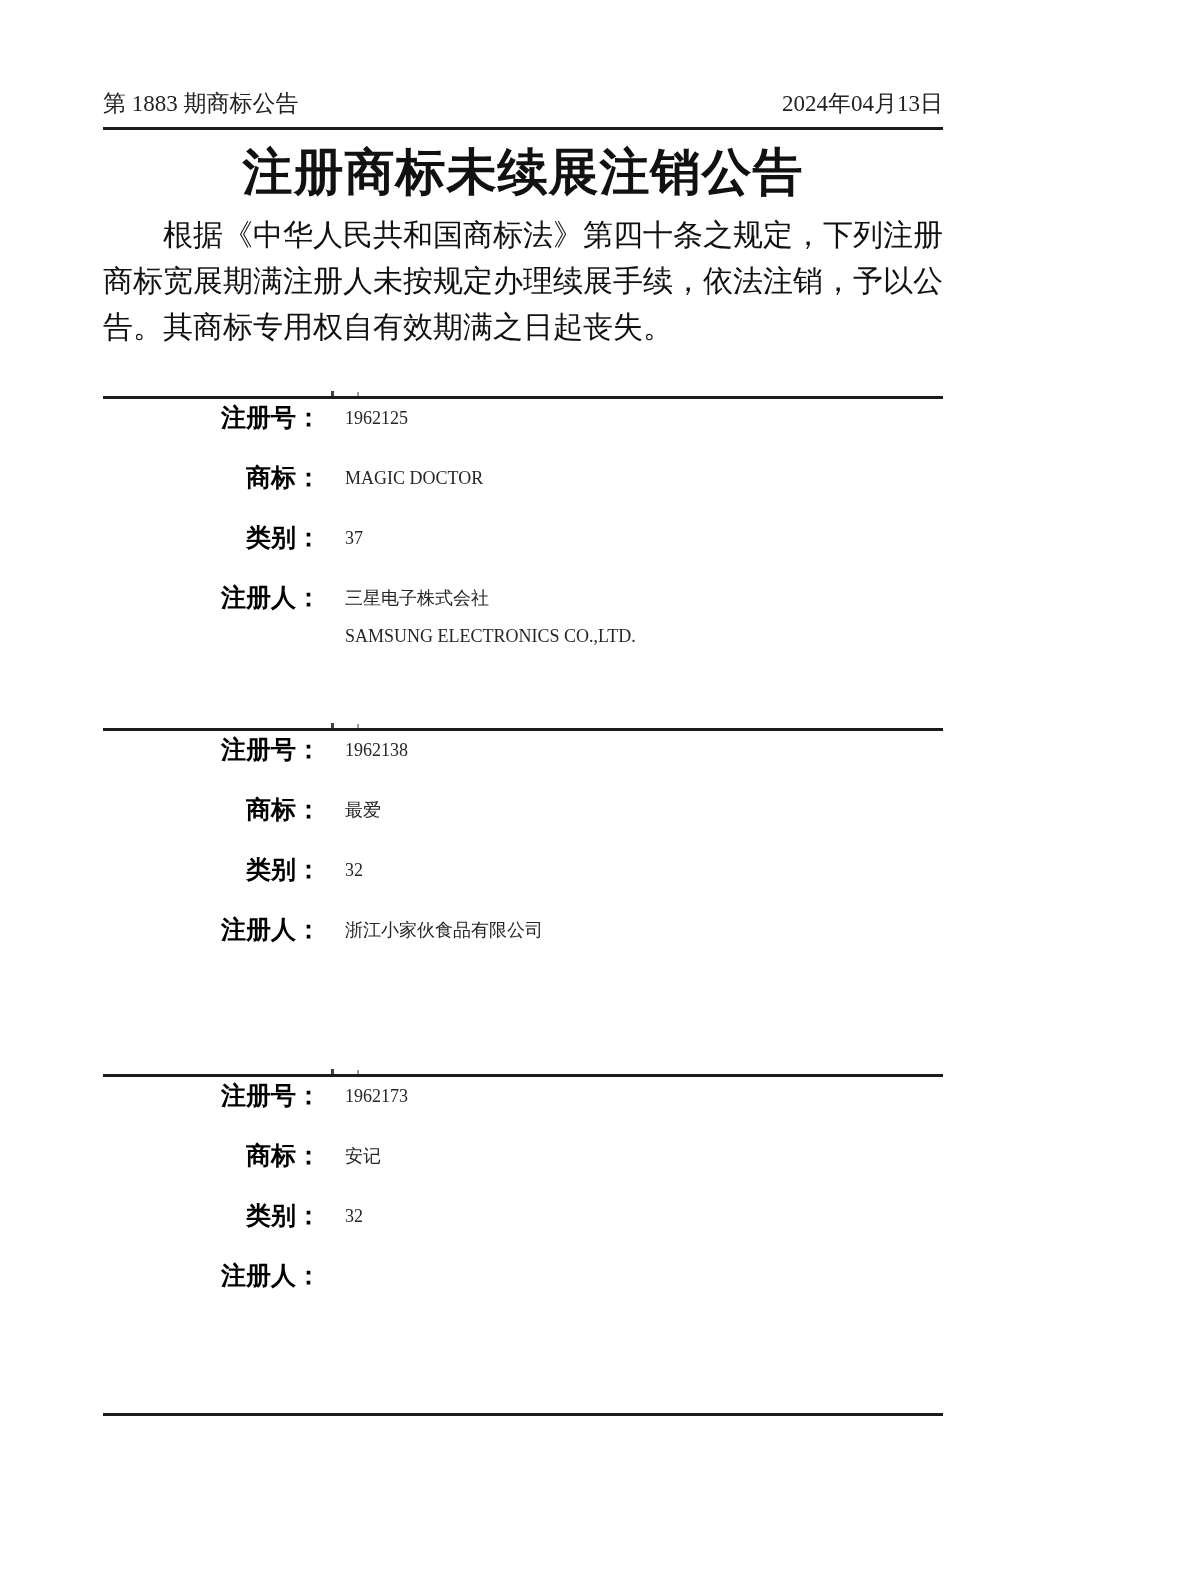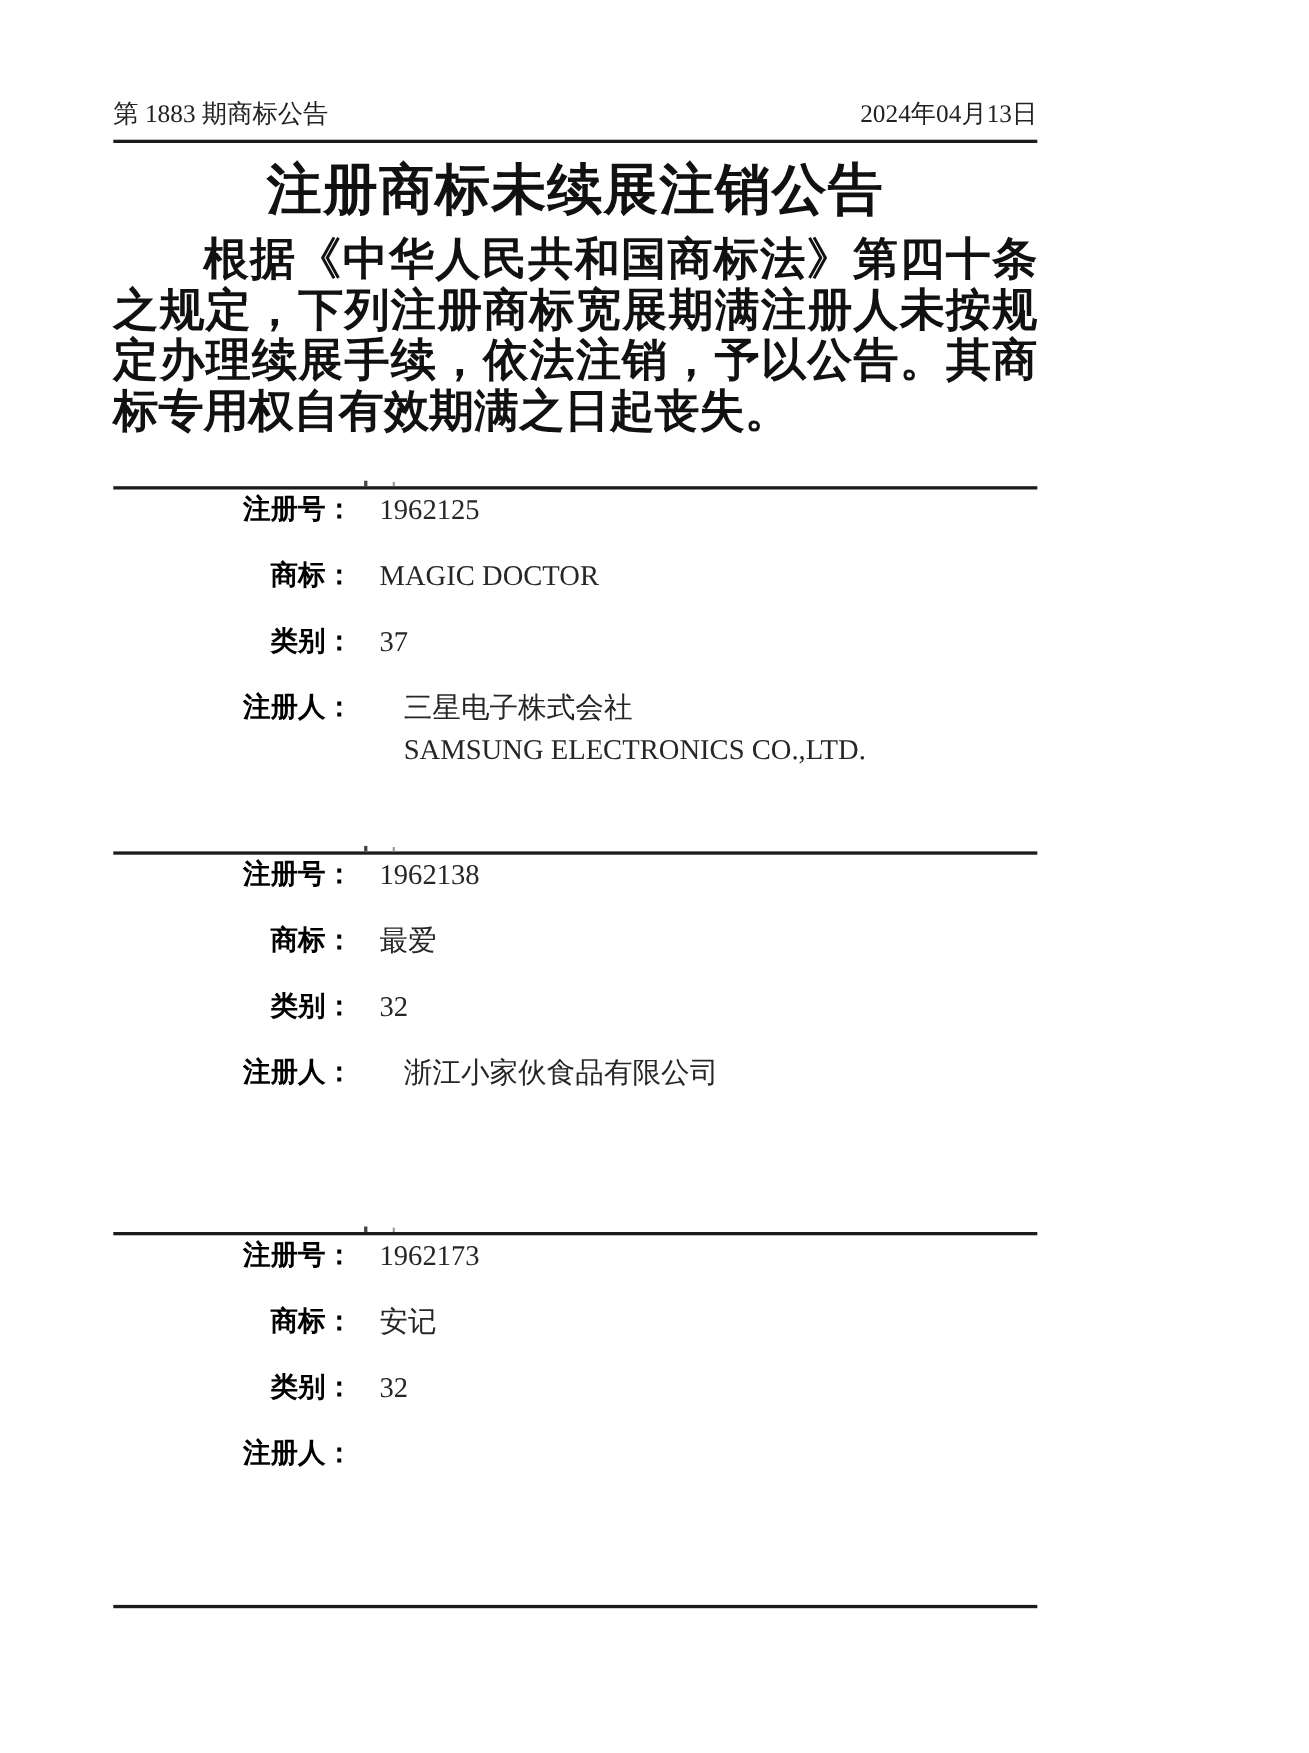--- a/index.html
+++ b/index.html
@@ -38,23 +38,23 @@
     text-align: center;
     font-size: 50px;
     line-height: 56px;
     font-weight: bold;
     color: #111;
     letter-spacing: 1px;
   }
   
   .intro {
     margin-top: 12px;
-    font-size: 41px;
+    font-size: 30px;
     line-height: 46px;
-    font-weight: bold;
+    font-weight: normal;
     text-align: justify;
     text-indent: 2em;
     color: #111;
   }
   
   .divider {
     position: relative;
     height: 3px;
     background: #1c1c1c;
   }
@@ -79,32 +79,32 @@
   .entry { }
   .entry-1 { padding-bottom: 73px; }
   .entry-2 { padding-bottom: 125px; }
   .entry-3 { padding-bottom: 118px; }
   .row {
     display: flex;
     line-height: 38px;
     margin-bottom: 22px;
     font-size: 25px;
   }
-  .row:last-child { margin-bottom: 0; gap: 22px; }
+  .row:last-child { margin-bottom: 0; }
   .row .label {
     width: 218px;
     flex: 0 0 218px;
     text-align: right;
     font-weight: bold;
     color: #000;
   }
   .row .value {
     padding-left: 24px;
     color: #262626;
-    font-size: 26px;
+    font-size: 18px;
   }
   .value .line { display: block; }
 </style>
 </head>
 <body>
 
 <div class="page">
 
   <div class="gazette-header">
     <span>第 1883 期商标公告</span>

